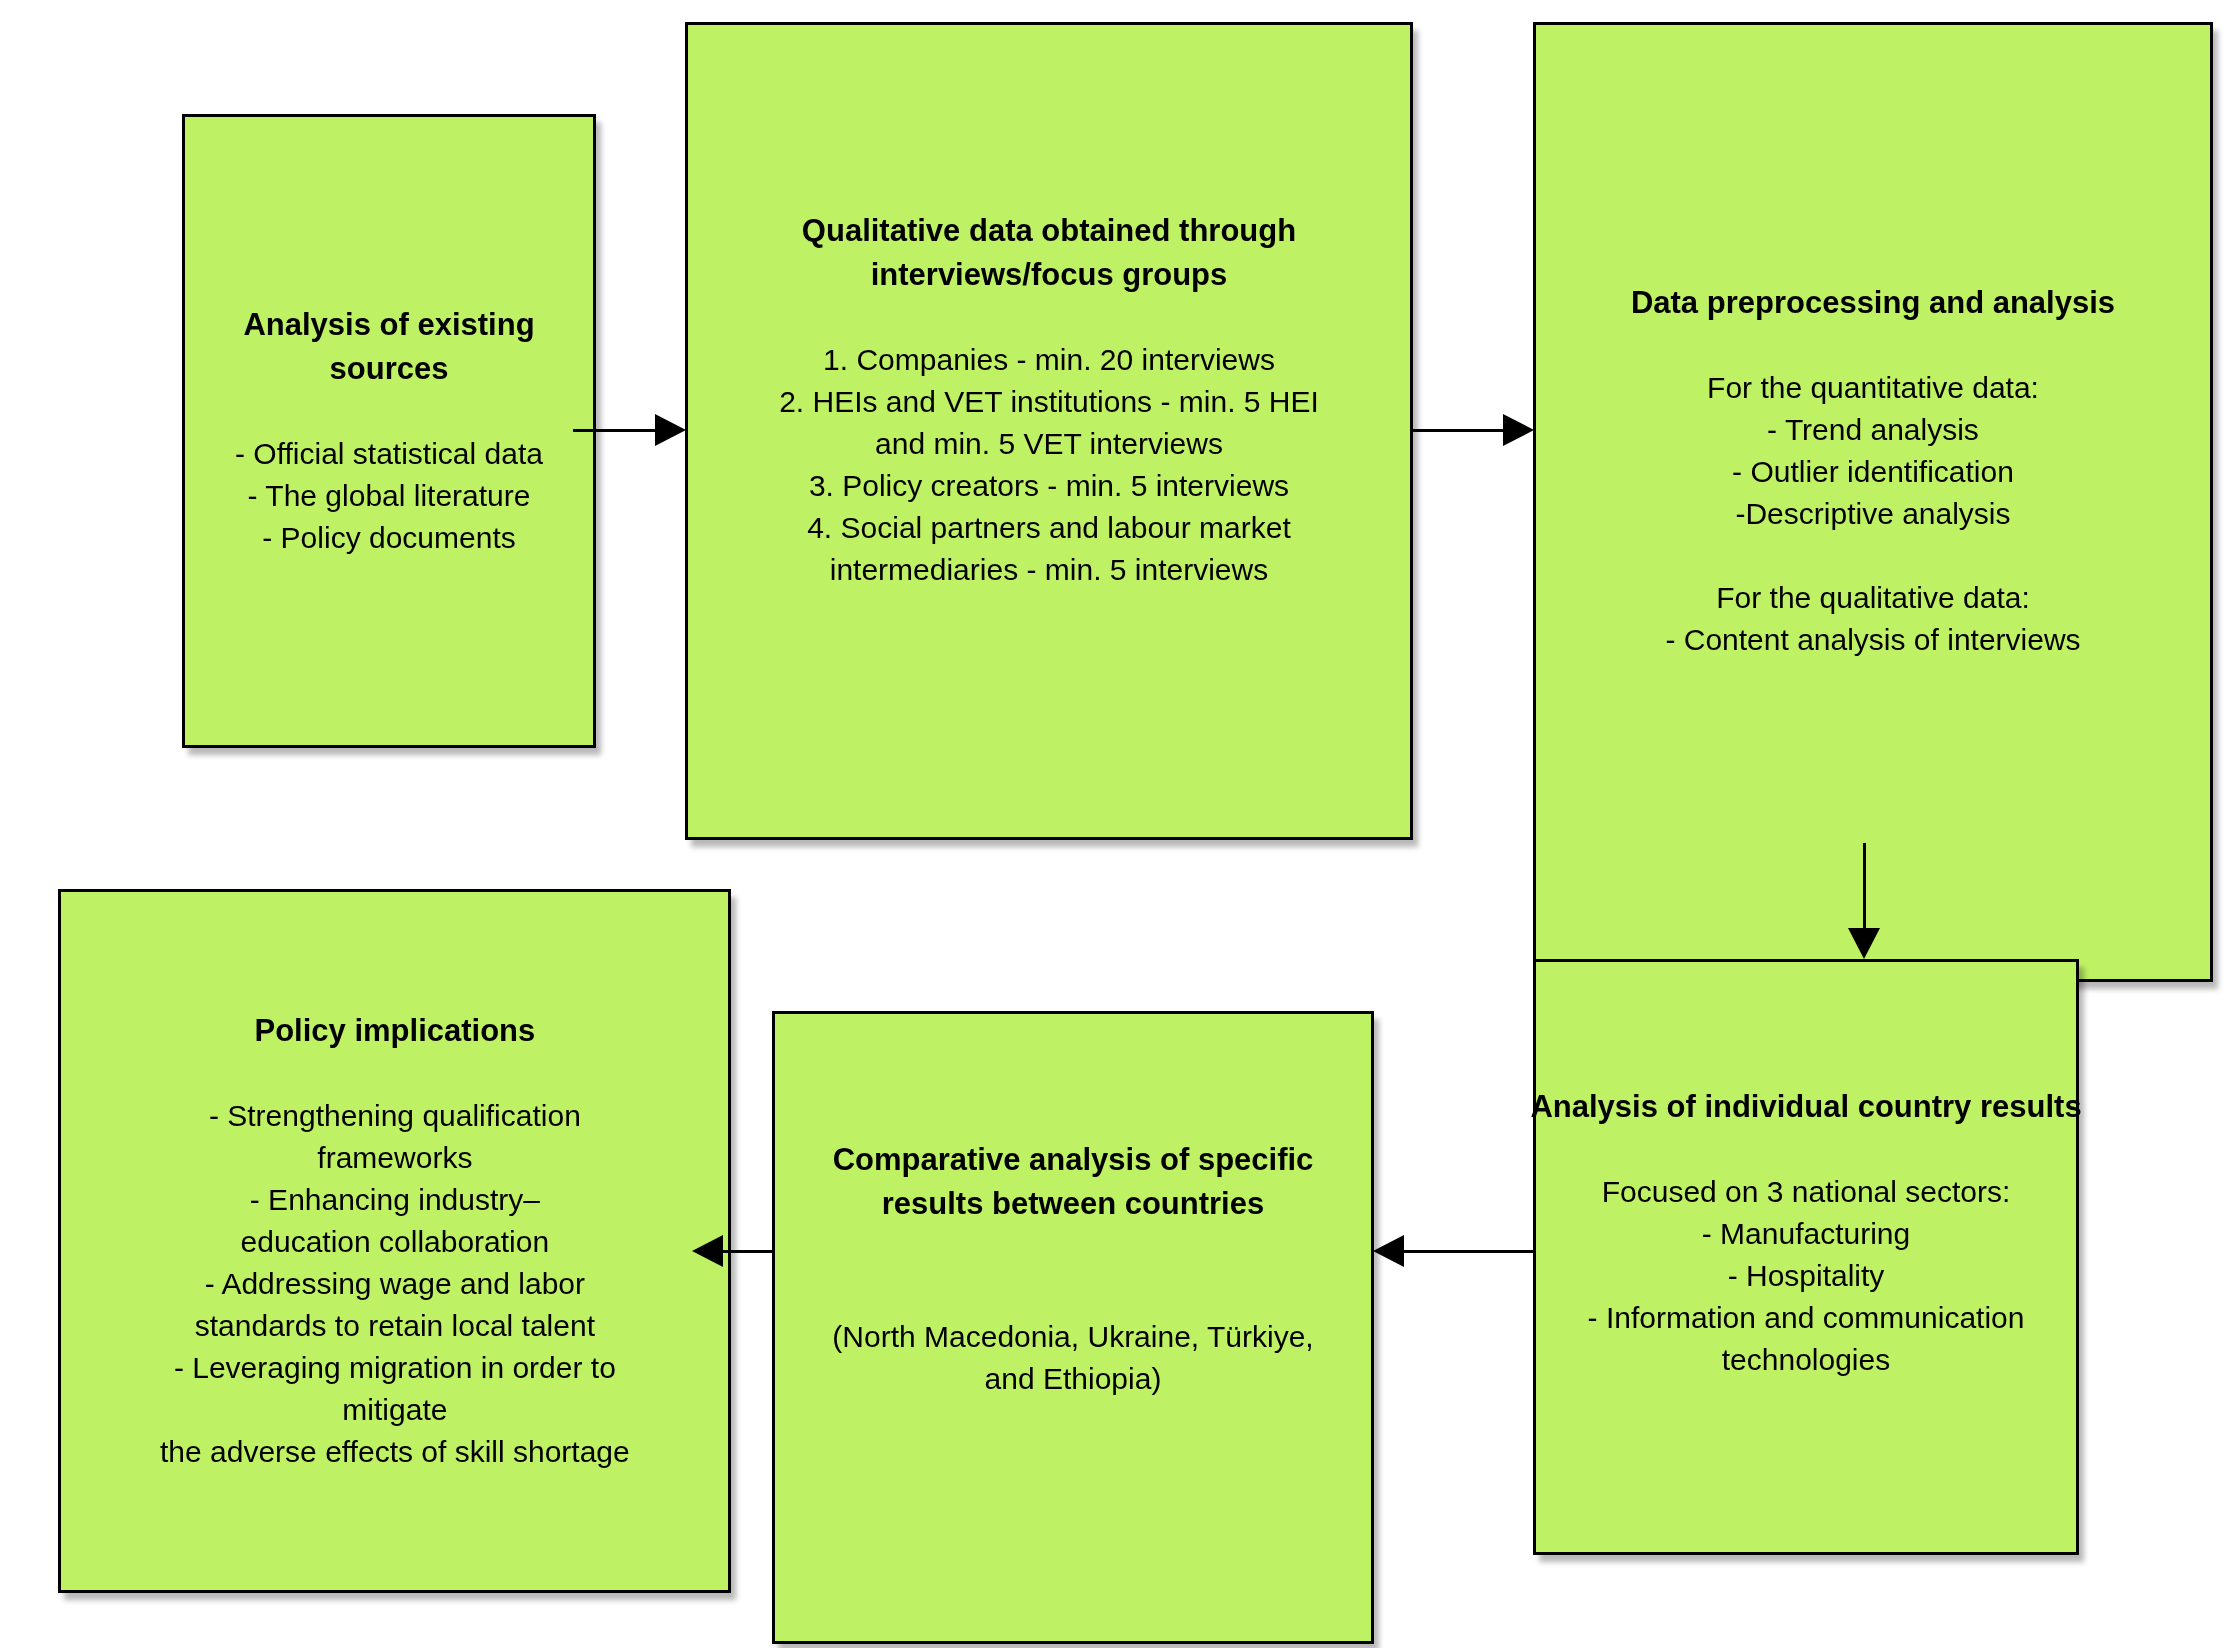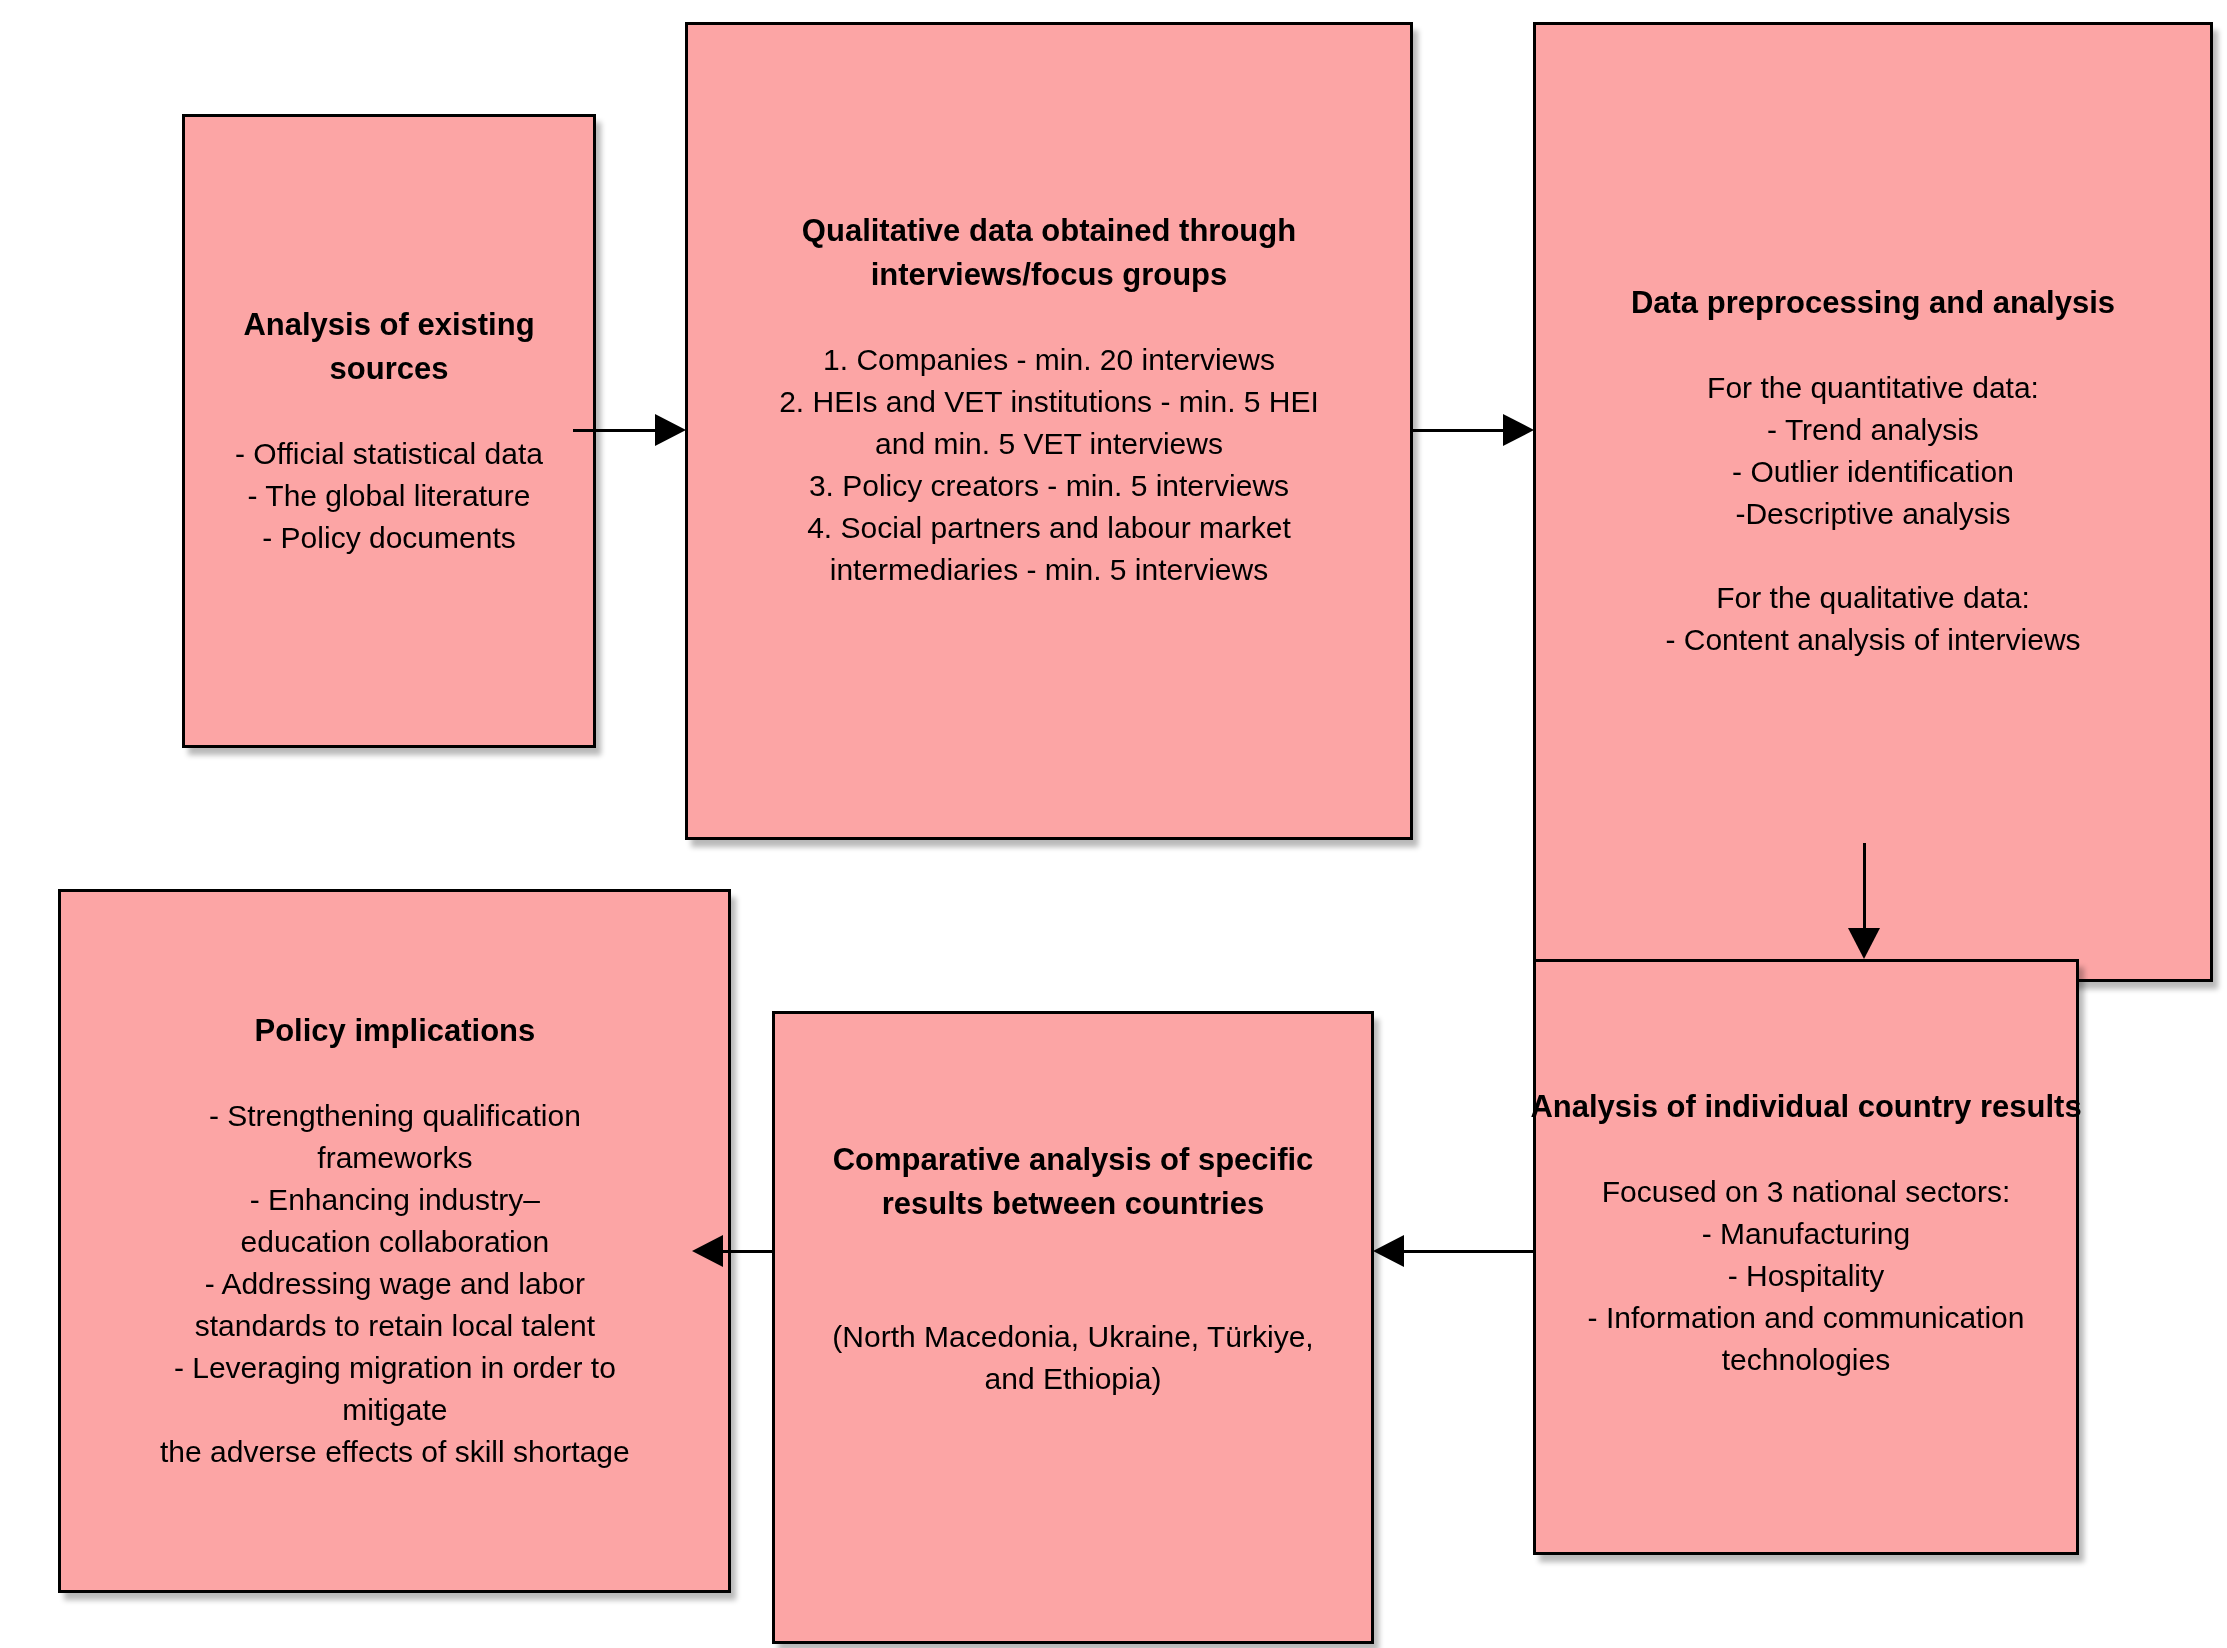--- a/index.html
+++ b/index.html
@@ -8,21 +8,21 @@
     width:2227px;
     height:1649px;
     background:#ffffff;
     font-family:"Liberation Sans", sans-serif;
     color:#000;
     overflow:hidden;
   }
   .box{
     position:absolute;
     box-sizing:border-box;
-    background:#fca5a5;
+    background:#bef264;
     border:3.4px solid #000000;
     box-shadow:6.1px 7.5px 5.4px rgba(0,0,0,0.28);
     display:flex;
     flex-direction:column;
     justify-content:center;
     align-items:center;
     text-align:center;
     padding:5.4px;
   }
   .box-title{font-weight:bold;font-size:31px;line-height:44px;}

